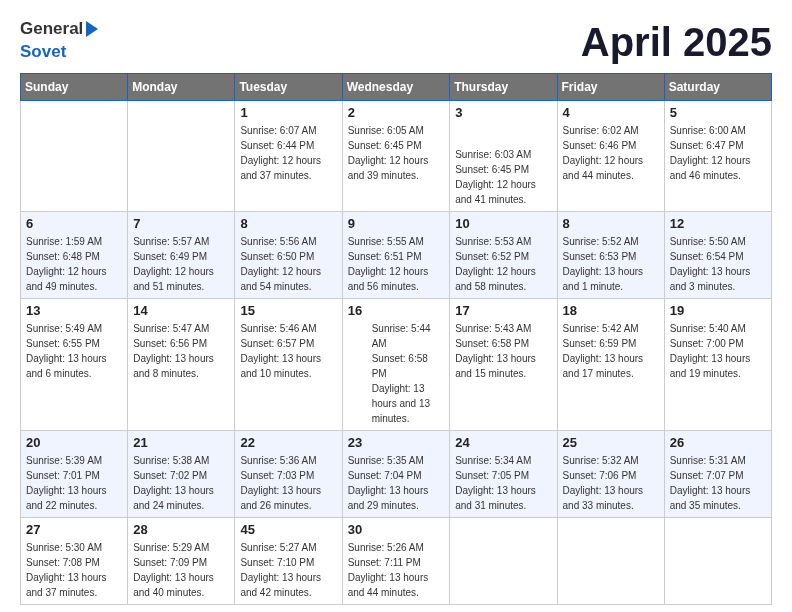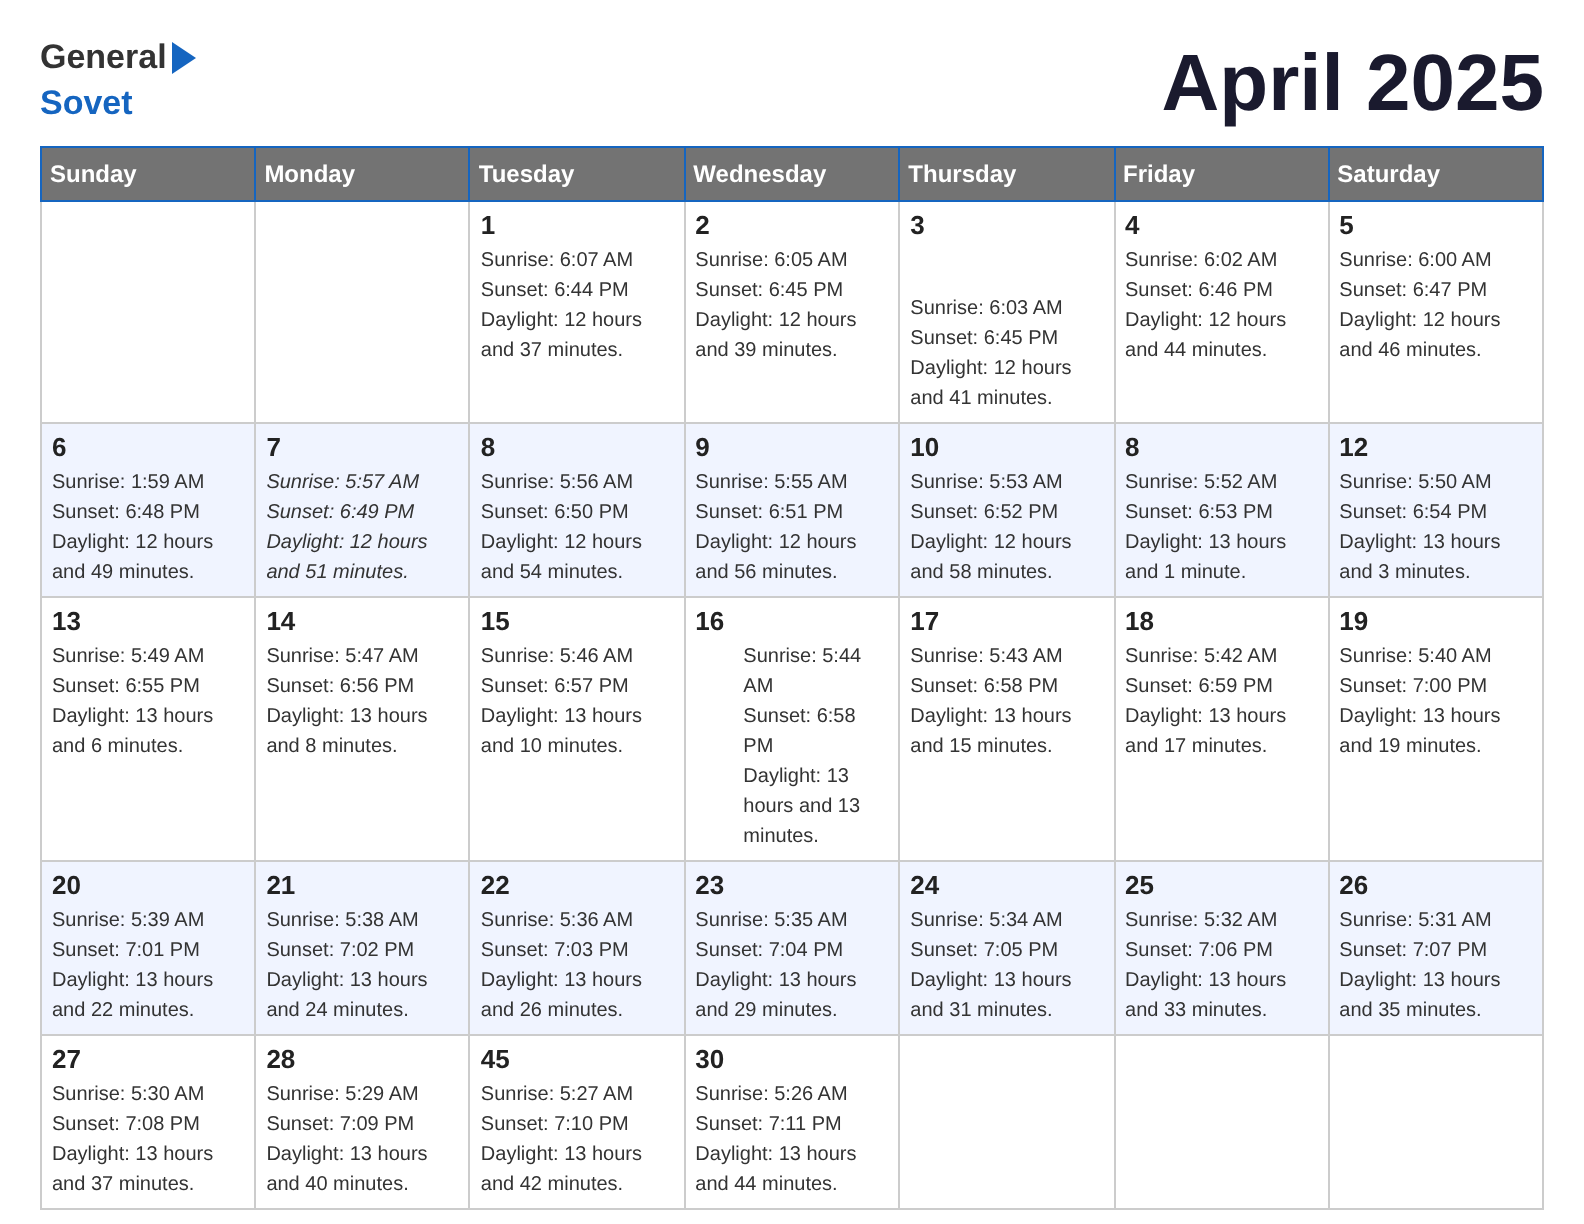--- a/index.html
+++ b/index.html
@@ -144,21 +144,21 @@
       </tr>
       <tr>
         <td>
           <span class="day-number">6</span>
           <div class="day-info" style="white-space: pre-line;">Sunrise: 1:59 AM
 Sunset: 6:48 PM
 Daylight: 12 hours and 49 minutes.</div>
         </td>
         <td>
           <span class="day-number">7</span>
-          <div class="day-info" style="white-space: pre-line; font-style: italic;">Sunrise: 5:57 AM
+          <div class="day-info" style="white-space: pre-line;">Sunrise: 5:57 AM
 Sunset: 6:49 PM
 Daylight: 12 hours and 51 minutes.</div>
         </td>
         <td>
           <span class="day-number">8</span>
           <div class="day-info" style="white-space: pre-line;">Sunrise: 5:56 AM
 Sunset: 6:50 PM
 Daylight: 12 hours and 54 minutes.</div>
         </td>
         <td>

